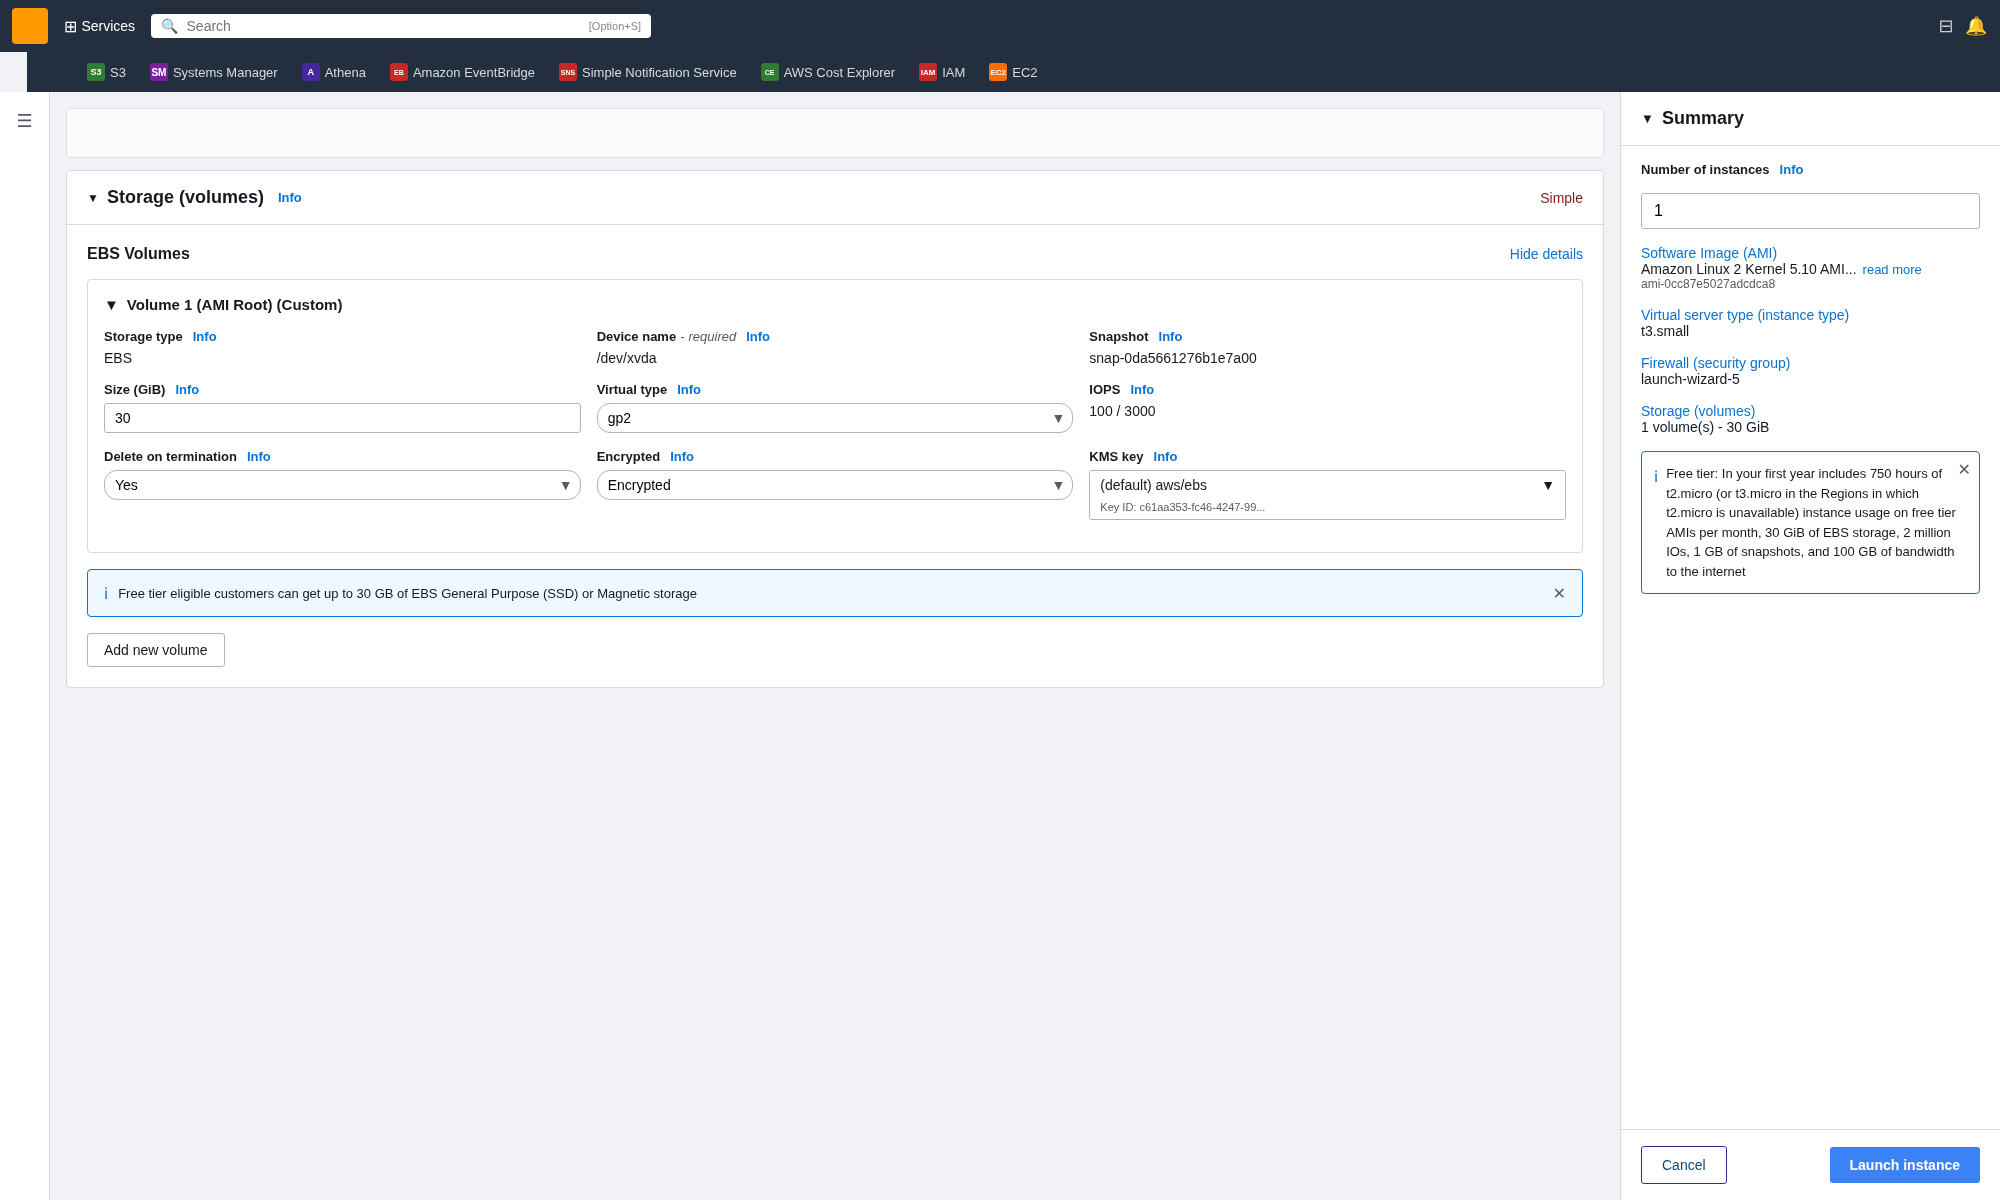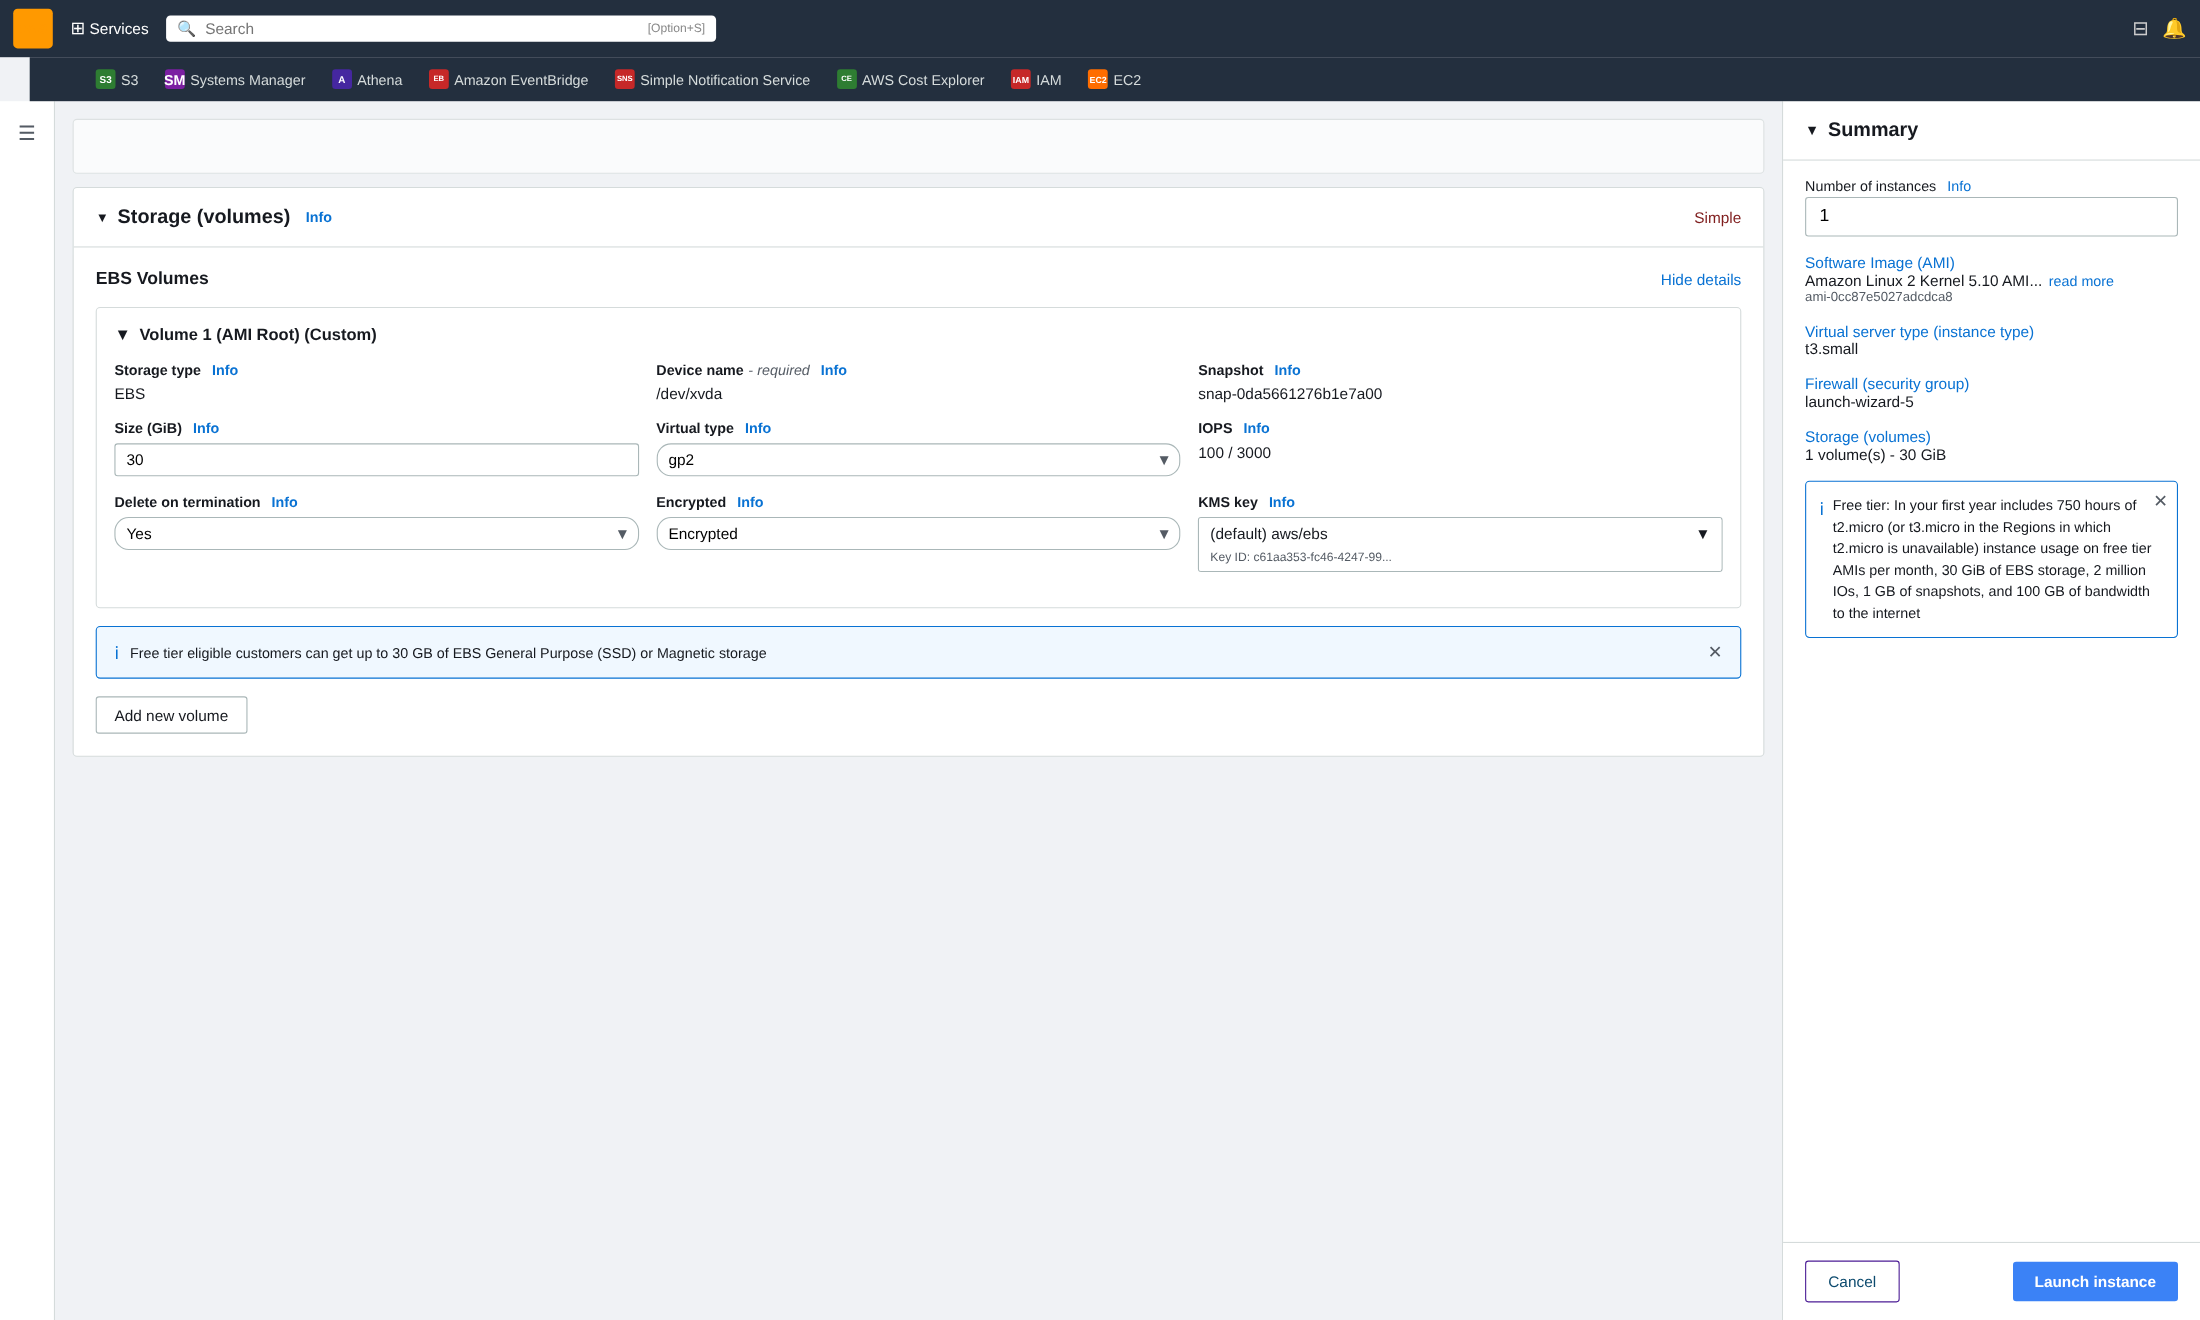--- a/index.html
+++ b/index.html
@@ -257,22 +257,22 @@
       padding: 16px 20px;
       border-bottom: 1px solid #d5dbdb;
       display: flex; align-items: center; gap: 8px;
     }
     .summary-title { font-size: 18px; font-weight: bold; }
 
     .summary-body { padding: 16px 20px; flex: 1; overflow-y: auto; }
 
     .summary-field { margin-bottom: 16px; }
     .summary-field-label {
-      font-size: 13px; font-weight: 400; color: #16191f;
-      margin-bottom: 2px;
+      font-size: 13px; font-weight: 700; color: #16191f;
+      margin-bottom: 16px;
       display: flex; align-items: center; gap: 4px;
     }
     .summary-field-value { font-size: 14px; color: #16191f; }
     .summary-link { color: #0972d3; font-size: 14px; cursor: pointer; }
     .summary-subvalue { font-size: 12px; color: #545b64; }
 
     .num-instances-input {
       width: 100%;
       padding: 8px 12px;
       border: 1px solid #aab7b8;
@@ -358,21 +358,21 @@
 
 <div class="service-tabs">
   <div class="service-tab">
     <div class="service-tab-icon" style="background:#2e7d32;">
         <span style="font-size:9px;font-weight:bold;">S3</span>
       </div>
     <span>S3</span>
   </div>
   <div class="service-tab">
     <div class="service-tab-icon" style="background:#7b1fa2;">
-        <span style="font-size:13px;font-weight:bold;text-align:right;">SM</span>
+        <span style="font-size:10px;font-weight:bold;text-align:right;">SM</span>
       </div>
     <span>Systems Manager</span>
   </div>
   <div class="service-tab">
     <div class="service-tab-icon" style="background:#4527a0;">
         <span style="font-size:9px;font-weight:bold;">A</span>
       </div>
     <span>Athena</span>
   </div>
   <div class="service-tab">

